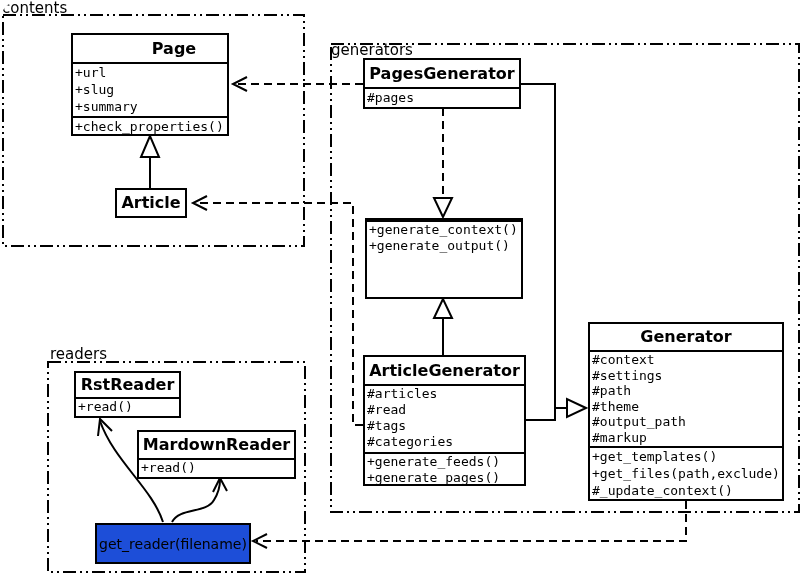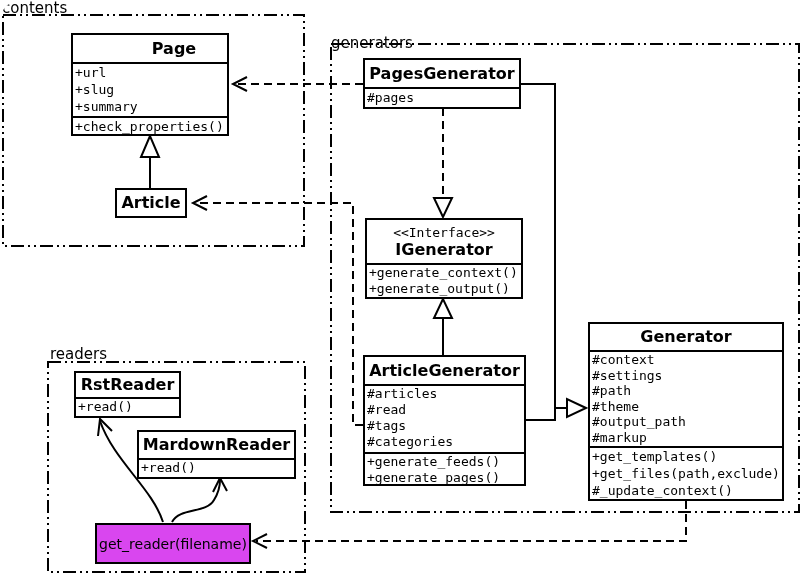--- a/index.html
+++ b/index.html
@@ -50,21 +50,21 @@
   }
   .uml-member{
     font-family:"DejaVu Sans Mono","Liberation Mono",monospace;
     font-size:13px;
     white-space:nowrap;
   }
   .uml-note{
     position:absolute;
     box-sizing:border-box;
     border:2px solid #000;
-    background:#d946ef;
+    background:#1d4ed8;
     display:flex;align-items:center;justify-content:center;
     font-size:14px;
     white-space:nowrap;
   }
   svg line, svg polyline, svg path.arrowhead, svg path.curve{stroke:#000;stroke-width:2;fill:none;}
   svg rect.pkg{stroke:#000;stroke-width:2;fill:none;stroke-dasharray:13 4 2 4 2 4;}
   svg .dashed{stroke-dasharray:8 5;}
   svg polygon.tri{fill:#fff;stroke:#000;stroke-width:2;}
 </style>
 </head>
@@ -128,21 +128,21 @@
       <path class="arrowhead" d="M98,436 L100,419 L112,431"></path>
     </g>
 
     <g>
       <path class="curve" d="M172,522 C180,507 206,514 214,500 C219,492 220,487 220,480"></path>
       <path class="arrowhead" d="M213,492 L220,478 L227,491"></path>
     </g>
   </svg>
 
   <div class="pkg-label" style="left:2px;top:0px;">contents</div>
-  <div class="pkg-label" style="left:331px;top:35px;">generators</div>
+  <div class="pkg-label" style="left:331px;top:42px;">generators</div>
   <div class="pkg-label" style="left:50px;top:346px;">readers</div>
 
   <div class="uml-class" style="left:71px;top:33px;width:158px;height:103px;">
     <div class="uml-title" style="height:27px;padding-left:48px;">Page</div>
     <div class="uml-compartment" style="height:52px;">
       <div class="uml-member" style="line-height:17px;">+url</div>
       <div class="uml-member" style="line-height:17px;">+slug</div>
       <div class="uml-member" style="line-height:17px;">+summary</div>
     </div>
     <div class="uml-compartment" style="height:20px;">
@@ -155,24 +155,20 @@
   </div>
 
   <div class="uml-class" style="left:363px;top:58px;width:158px;height:51px;">
     <div class="uml-title" style="height:27px;">PagesGenerator</div>
     <div class="uml-compartment" style="height:18px;">
       <div class="uml-member" style="line-height:17px;">#pages</div>
     </div>
   </div>
 
   <div class="uml-class" style="left:365px;top:218px;width:158px;height:81px;">
-    <div class="uml-title" style="height:43px;">
-      <span class="uml-stereotype">&lt;&lt;Interface&gt;&gt;</span>
-      <span>IGenerator</span>
-    </div>
     <div class="uml-compartment" style="height:32px;">
       <div class="uml-member" style="line-height:16px;">+generate_context()</div>
       <div class="uml-member" style="line-height:16px;">+generate_output()</div>
     </div>
   </div>
 
   <div class="uml-class" style="left:363px;top:355px;width:163px;height:131px;">
     <div class="uml-title" style="height:27px;">ArticleGenerator</div>
     <div class="uml-compartment" style="height:66px;">
       <div class="uml-member" style="line-height:16px;">#articles</div>

